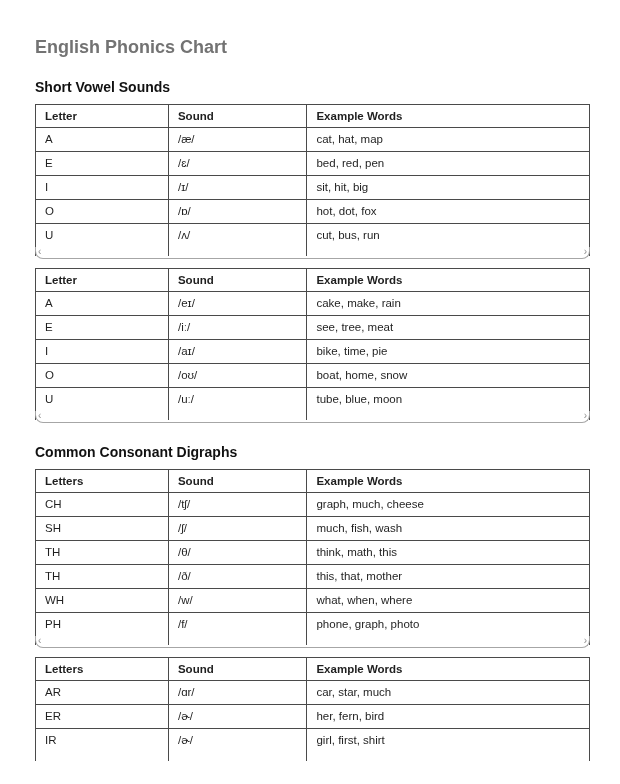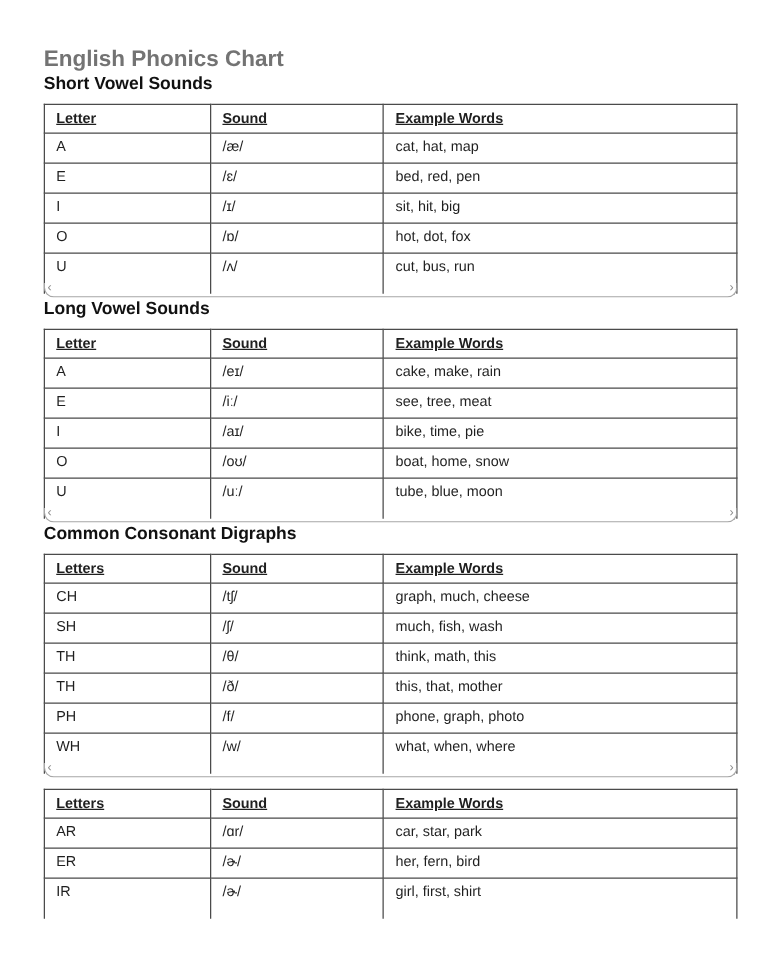--- a/index.html
+++ b/index.html
@@ -16,21 +16,21 @@
     font-size: 18px;
     line-height: 22px;
     font-weight: 700;
     color: #737373;
   }
   h2.section-heading {
     font-size: 14px;
     line-height: 16px;
     font-weight: 700;
     color: #111111;
-    margin: 0 0 9px 0;
+    margin: 21px 0 9px 0;
   }
   .table-wrap {
     position: relative;
     margin-top: 9px;
     padding-bottom: 3px;
   }
   table.phonics-table {
     width: 100%;
     border-collapse: collapse;
     border: 1px solid #4a4a4a;
@@ -43,21 +43,20 @@
     font-size: 11.5px;
     line-height: 13px;
     text-align: left;
     vertical-align: top;
     overflow: hidden;
     white-space: nowrap;
   }
   table.phonics-table th {
     font-weight: 700;
     padding: 5px 9px 4px 9px;
-    text-decoration: underline;
   }
   table.phonics-table td {
     font-weight: 400;
     padding: 5px 9px;
   }
   table.phonics-table th:nth-child(1), table.phonics-table td:nth-child(1) { width: 24%; }
   table.phonics-table th:nth-child(2), table.phonics-table td:nth-child(2) { width: 25%; }
   table.phonics-table th:nth-child(3), table.phonics-table td:nth-child(3) { width: 51%; }
   table.phonics-table tbody tr:last-child td {
     border-bottom: none;
@@ -127,21 +126,20 @@
           </tr>
         </tbody>
       </table>
     <div class="scroll-track"></div>
     <span class="scroll-chevron left">‹</span>
     <span class="scroll-chevron right">›</span>
   </div>
 </section>
 
 <section class="section">
-  <h2 class="section-heading">Long Vowel Sounds</h2>
   <div class="table-wrap">
     <table class="phonics-table">
         <thead>
           <tr>
             <th>Letter</th>
             <th>Sound</th>
             <th>Example Words</th>
           </tr>
         </thead>
         <tbody>
@@ -204,29 +202,29 @@
             <td>TH</td>
             <td>/θ/</td>
             <td>think, math, this</td>
           </tr>
           <tr>
             <td>TH</td>
             <td>/ð/</td>
             <td>this, that, mother</td>
           </tr>
           <tr>
+            <td>WH</td>
+            <td>/w/</td>
+            <td>what, when, where</td>
+          </tr>
+          <tr>
             <td>PH</td>
             <td>/f/</td>
             <td>phone, graph, photo</td>
           </tr>
-          <tr>
-            <td>WH</td>
-            <td>/w/</td>
-            <td>what, when, where</td>
-          </tr>
         </tbody>
       </table>
     <div class="scroll-track"></div>
     <span class="scroll-chevron left">‹</span>
     <span class="scroll-chevron right">›</span>
   </div>
 </section>
 
 <section class="section">
   <div class="table-wrap">
@@ -235,21 +233,21 @@
           <tr>
             <th>Letters</th>
             <th>Sound</th>
             <th>Example Words</th>
           </tr>
         </thead>
         <tbody>
           <tr>
             <td>AR</td>
             <td>/ɑr/</td>
-            <td>car, star, park</td>
+            <td>car, star, much</td>
           </tr>
           <tr>
             <td>ER</td>
             <td>/ɚ/</td>
             <td>her, fern, bird</td>
           </tr>
           <tr>
             <td>IR</td>
             <td>/ɚ/</td>
             <td>girl, first, shirt</td>

